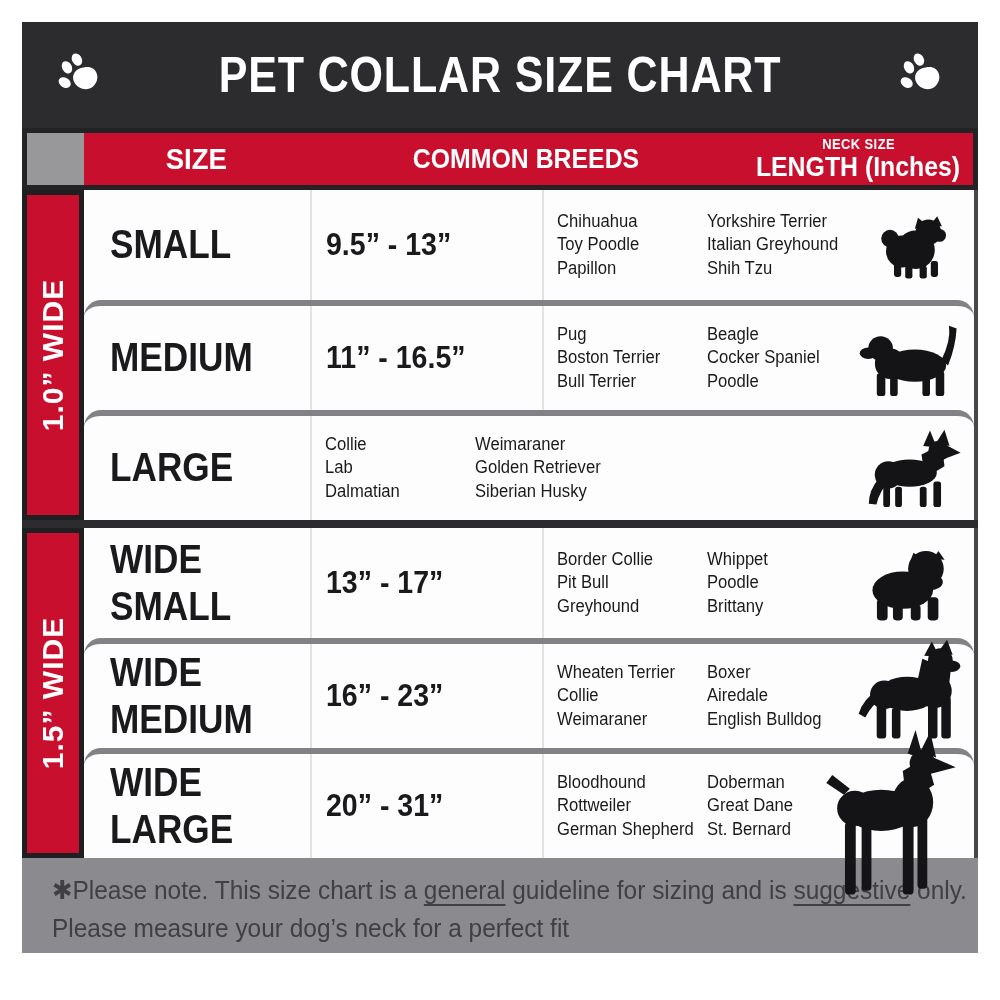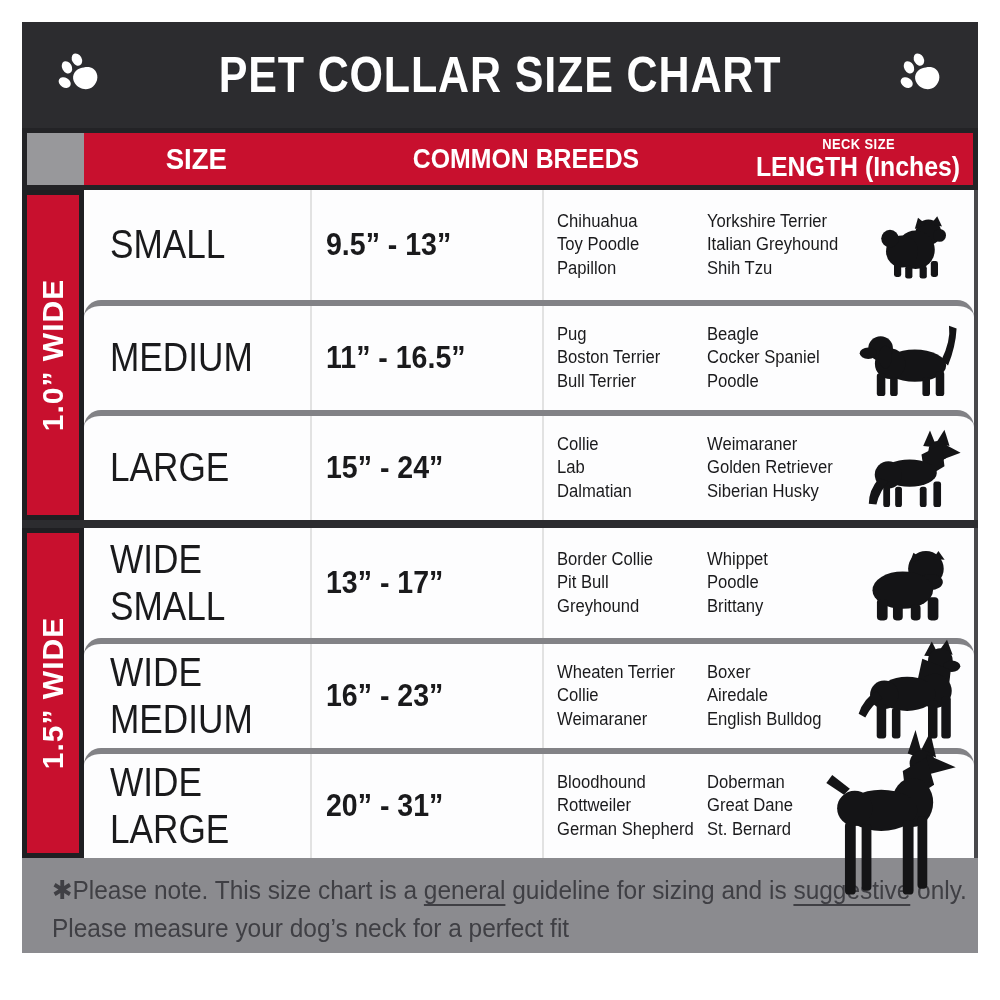--- a/index.html
+++ b/index.html
@@ -33,21 +33,21 @@
   .strip { width:62px; background:#c8102e; border:5px solid #1f1f22;
            display:flex; align-items:center; justify-content:center; }
   .strip span { transform:rotate(-90deg); white-space:nowrap; color:#fff;
                 font-size:30px; font-weight:bold; letter-spacing:1px; }
   .rows { flex:1; border-right:4px solid #48484c; background:#fdfdfe; }
   .row { height:110px; display:flex; position:relative; background:#fdfdfe; }
   .row + .row { border-top:6px solid #828286;border-radius:17px; }
 
   .cell { display:flex; align-items:center; }
   .cell-size { width:228px; border-right:2px solid #e2e2e2; padding-left:26px;
-               font-size:40px; font-weight:normal; color:#1a1a1c; white-space:pre-line;
+               font-size:40px; font-weight:bold; color:#1a1a1c; white-space:pre-line;
                line-height:1.18; }
   .cell-size span { transform:scaleX(0.88); transform-origin:left center; white-space:pre-line; }
   .cell-len { width:232px; border-right:2px solid #e2e2e2; padding-left:14px;
               font-size:31px; font-weight:bold; color:#1a1a1c; }
   .cell-len span { transform:scaleX(0.92); transform-origin:left center; white-space:nowrap; }
   .cell-breeds { flex:1; position:relative; padding-left:13px; }
   .bcol { width:150px; font-size:17.5px; color:#1a1a1c; white-space:pre-line;
           line-height:1.32; transform:scaleX(0.95); transform-origin:left center; }
   .bcol.second { width:158px; }
 
@@ -166,23 +166,20 @@
                 <rect x="38" y="66" width="8" height="20" rx="3"></rect>
                 <rect x="72" y="66" width="8" height="20" rx="3"></rect>
                 <rect x="86" y="60" width="9" height="26" rx="3"></rect>
               </svg>
             </div>
           </div>
         </div>
 
         <div class="row">
           <div class="cell cell-size"><span>LARGE</span></div>
-          <div class="cell cell-len">
-              <span>15” - 24”</span>
-            </div>
           <div class="cell cell-breeds">
             <div class="bcol">Collie
 Lab
 Dalmatian</div>
             <div class="bcol second">Weimaraner
 Golden Retriever
 Siberian Husky</div>
             <div class="dog d3">
               <svg viewBox="0 0 120 100" fill="#141416">
                 <polygon points="80,6 88,26 72,24"></polygon>

